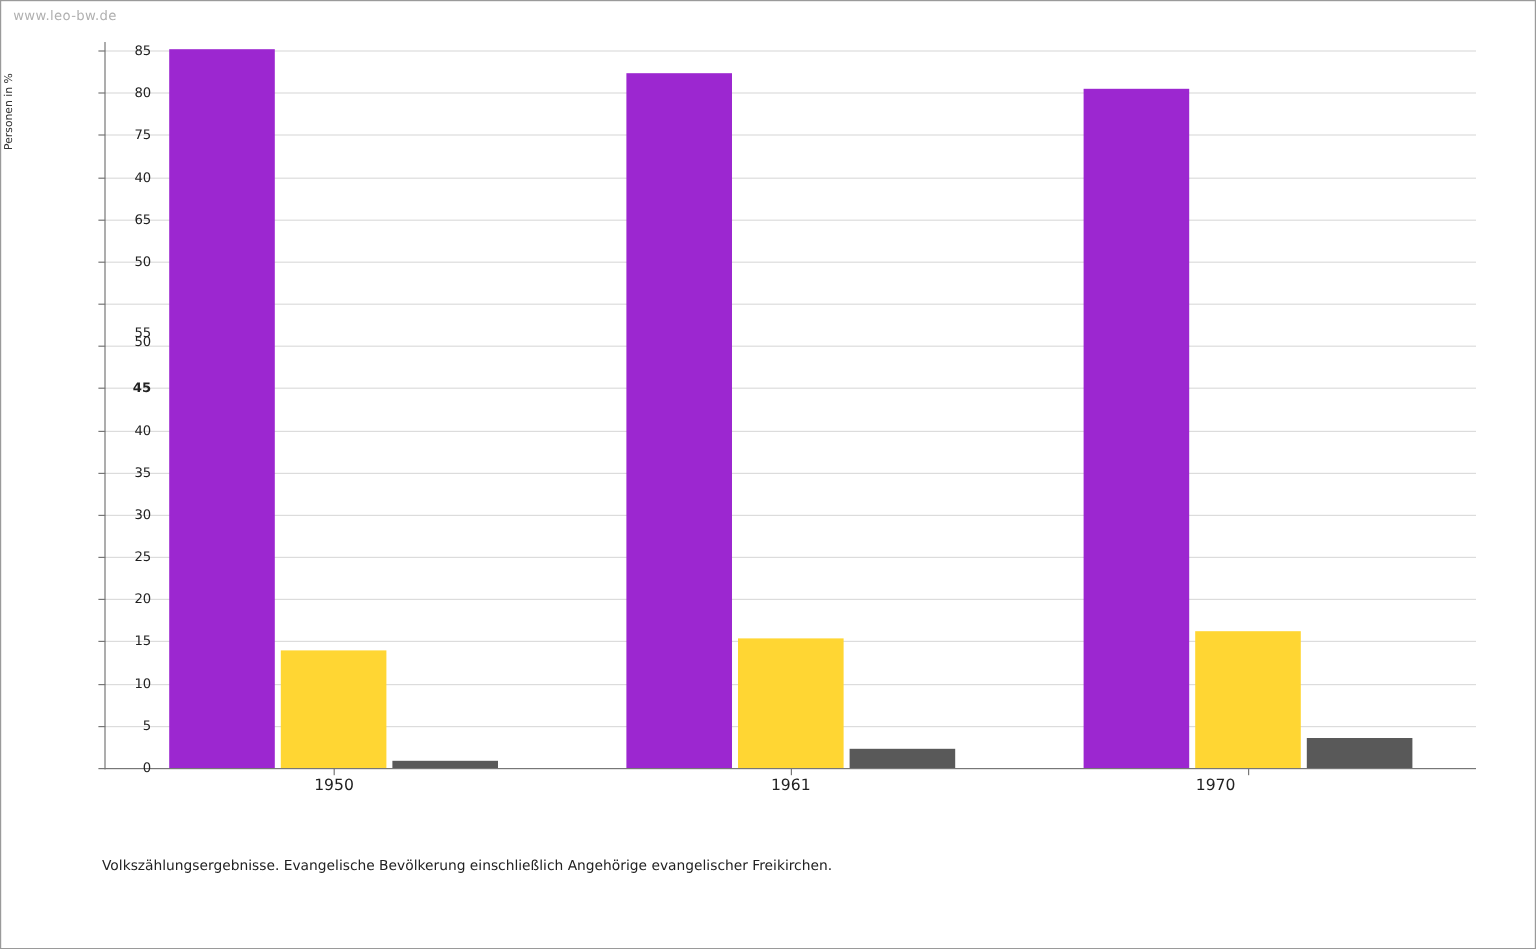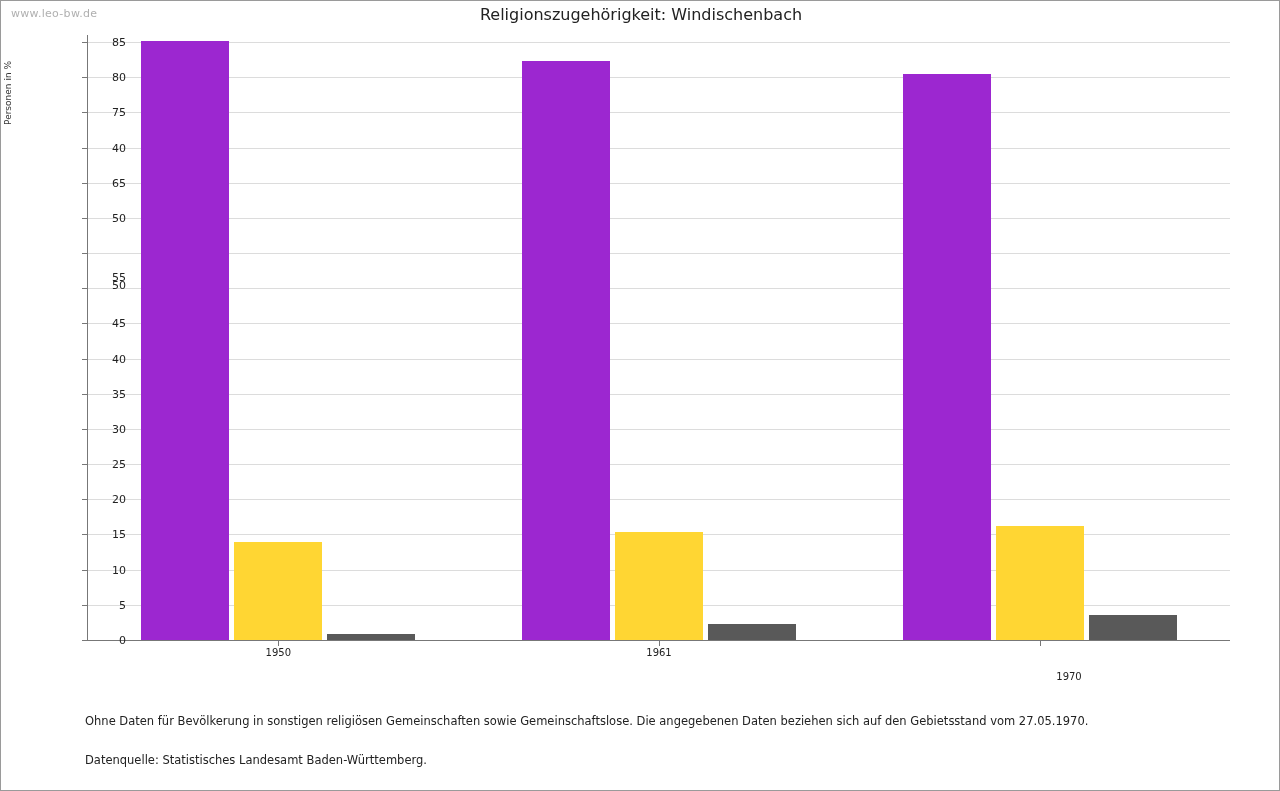--- a/index.html
+++ b/index.html
@@ -84,21 +84,21 @@
     padding-right: 10px;
     box-sizing: border-box;
   }
   .bar {
     position: absolute;
     bottom: 0;
   }
   .xtick-label {
     position: absolute;
     top: 612px;
-    font-size: 10px;
+    font-size: 13px;
     color: #222222;
     text-align: center;
     transform: translateX(-50%);
   }
   .xtick-mark {
     position: absolute;
     top: 605px;
     width: 1px;
     height: 6px;
     background: #777777;
@@ -144,21 +144,20 @@
     font-size: 11.5px;
     color: #222222;
   }
 </style>
 </head>
 <body>
 
 <div id="page">
 
   <div class="watermark">www.leo-bw.de</div>
-  <div class="chart-title">Religionszugehörigkeit: Windischenbach</div>
   <div class="ylabel">Personen in %</div>
 
   <div id="plot">
       <div class="tick" style="top: 605px;"></div>
       <div class="ytick-label" style="top: 605px;">0</div>
       <div class="gridline" style="top: 569.826px;"></div>
       <div class="tick" style="top: 569.826px;"></div>
       <div class="ytick-label" style="top: 569.826px;">5</div>
       <div class="gridline" style="top: 534.651px;"></div>
       <div class="tick" style="top: 534.651px;"></div>
@@ -176,21 +175,21 @@
       <div class="tick" style="top: 393.953px;"></div>
       <div class="ytick-label" style="top: 393.953px;">30</div>
       <div class="gridline" style="top: 358.779px;"></div>
       <div class="tick" style="top: 358.779px;"></div>
       <div class="ytick-label" style="top: 358.779px;">35</div>
       <div class="gridline" style="top: 323.605px;"></div>
       <div class="tick" style="top: 323.605px;"></div>
       <div class="ytick-label" style="top: 323.605px;">40</div>
       <div class="gridline" style="top: 288.43px;"></div>
       <div class="tick" style="top: 288.43px;"></div>
-      <div class="ytick-label" style="top: 288.43px;">45</div>
+      <div class="ytick-label" style="top: 288.43px; font-weight: bold;">45</div>
       <div class="gridline" style="top: 253.256px;"></div>
       <div class="tick" style="top: 253.256px;"></div>
       <div class="ytick-label" style="top: 250px; text-align: right;">50</div>
       <div class="gridline" style="top: 218.081px;"></div>
       <div class="tick" style="top: 218.081px;"></div>
       <div class="ytick-label" style="top: 218.081px; margin-top: 24px;">55</div>
       <div class="gridline" style="top: 182.907px;"></div>
       <div class="tick" style="top: 182.907px;"></div>
       <div class="ytick-label" style="top: 182.907px;">50</div>
       <div class="gridline" style="top: 147.733px;"></div>
@@ -215,22 +214,21 @@
       <div class="xtick-label" style="left: 190.333px;">1950</div>
       <div class="bar" title="Evangelische Bevölkerung 1961: 82.3%" style="left: 434px; width: 88px; height: 578.971px; background: rgb(156, 39, 208);"></div>
       <div class="bar" title="Römisch-katholische Bevölkerung 1961: 15.3%" style="left: 527px; width: 88px; height: 107.634px; background: rgb(255, 214, 51);"></div>
       <div class="bar" title="Sonstige 1961: 2.3%" style="left: 620px; width: 88px; height: 16.1802px; background: rgb(89, 89, 89);"></div>
       <div class="xtick-mark" style="left: 571px;"></div>
       <div class="xtick-label" style="left: 571px;">1961</div>
       <div class="bar" title="Evangelische Bevölkerung 1970: 80.4%" style="left: 814.667px; width: 88px; height: 565.605px; background: rgb(156, 39, 208);"></div>
       <div class="bar" title="Römisch-katholische Bevölkerung 1970: 16.2%" style="left: 907.667px; width: 88px; height: 113.965px; background: rgb(255, 214, 51);"></div>
       <div class="bar" title="Sonstige 1970: 3.5%" style="left: 1000.67px; width: 88px; height: 24.6221px; background: rgb(89, 89, 89);"></div>
       <div class="xtick-mark" style="left: 951.667px;"></div>
-      <div class="xtick-label" style="left: 981px; margin-top: 24px;">1970</div>
+      <div class="xtick-label" style="left: 925px;">1970</div>
     </div>
 
 
   <div class="footnotes">
-    <div>Ohne Daten für Bevölkerung in sonstigen religiösen Gemeinschaften sowie Gemeinschaftslose. Die angegebenen Daten beziehen sich auf den Gebietsstand vom 27.05.1970.</div>
+    <div>Volkszählungsergebnisse. Evangelische Bevölkerung einschließlich Angehörige evangelischer Freikirchen.</div>
   </div>
 
-  <div class="source">Datenquelle: Statistisches Landesamt Baden-Württemberg.</div>
 </div>
 
 </body></html>

